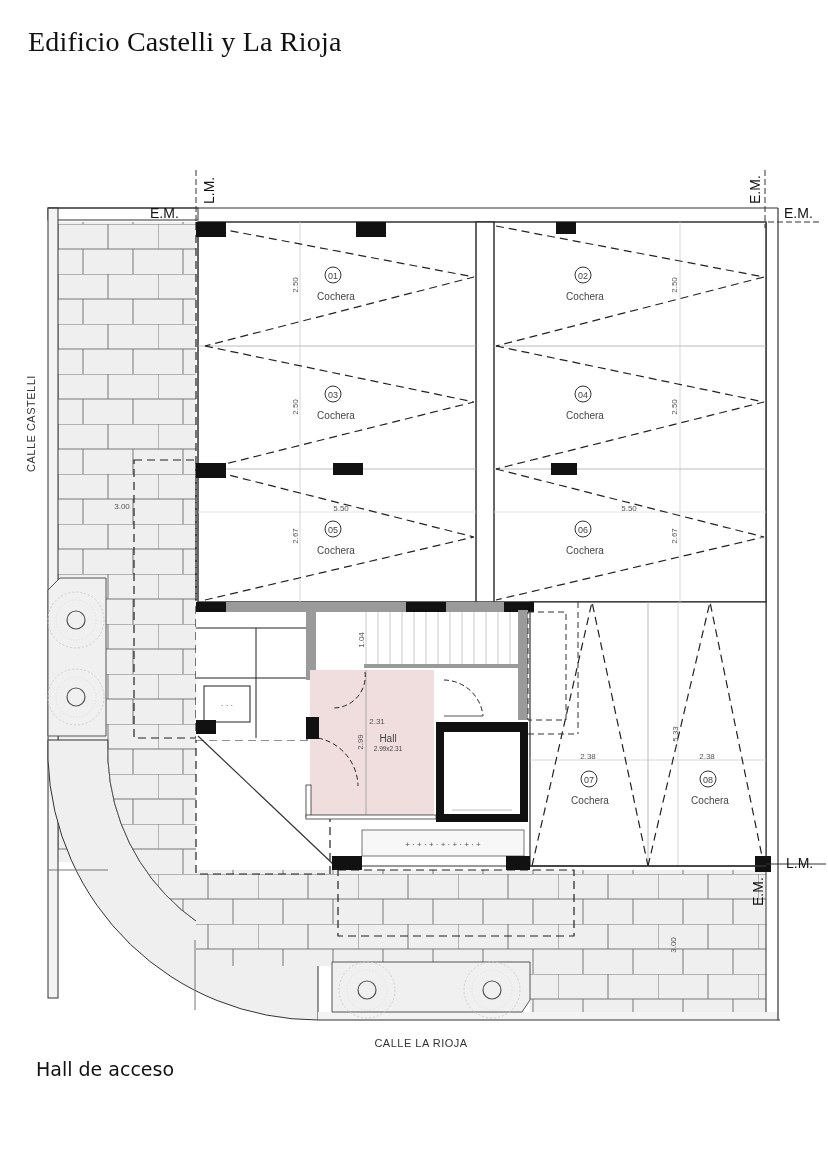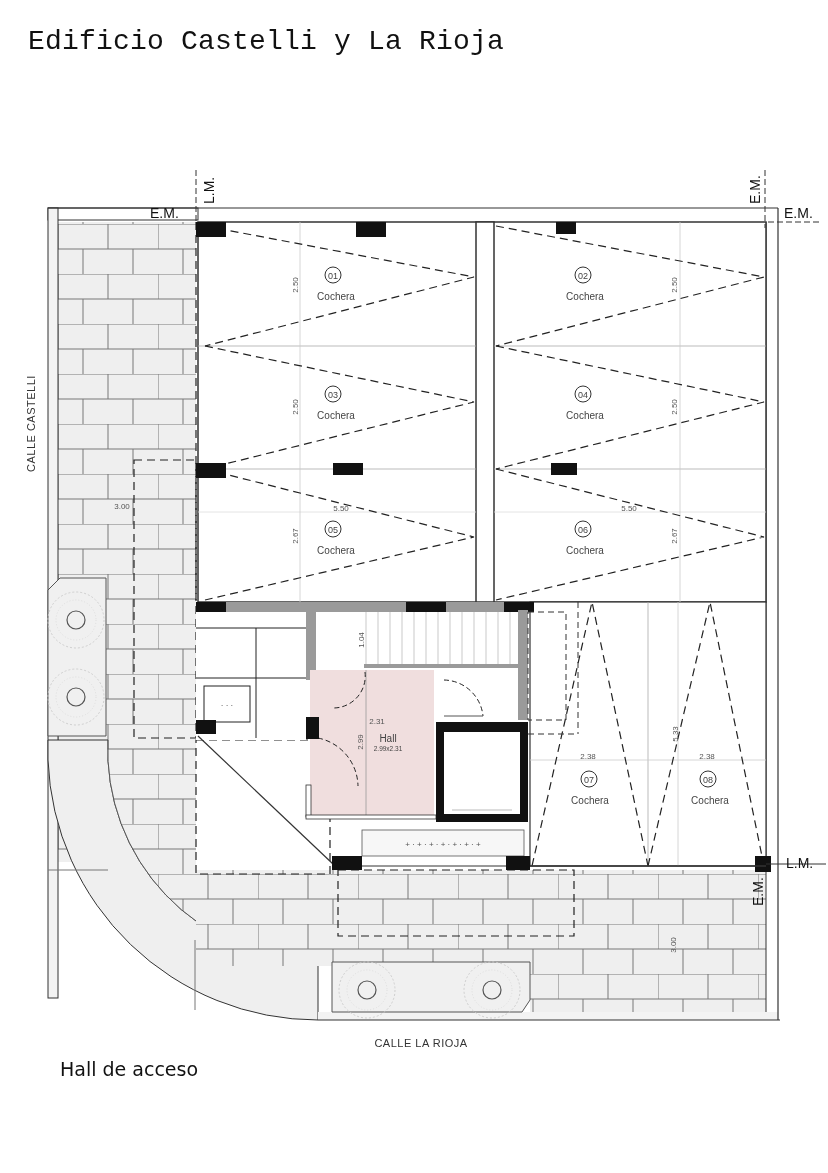--- a/index.html
+++ b/index.html
@@ -1,18 +1,18 @@
 <!DOCTYPE html>
 <html><head>
 <meta charset="utf-8">
 <style>
   html, body { margin: 0; padding: 0; background: #ffffff; }
   body { width: 828px; height: 1173px; position: relative; overflow: hidden; font-family: "DejaVu Sans", sans-serif; }
-  .page-title { position: absolute; left: 28px; top: 26px; font-size: 28px; color: #111; letter-spacing: 0.2px; font-family: Liberation Mono, monospace; font-weight: normal; }
-  .caption { position: absolute; left: 36px; top: 1058px; font-size: 19px; color: #111; font-family: "DejaVu Sans", sans-serif; margin-left: 24px; }
+  .page-title { position: absolute; left: 28px; top: 26px; font-size: 28px; color: #111; letter-spacing: 0.2px; font-family: Liberation Serif, serif; font-weight: normal; }
+  .caption { position: absolute; left: 36px; top: 1058px; font-size: 19px; color: #111; font-family: "DejaVu Sans", sans-serif; }
   svg.plan { position: absolute; left: 0; top: 0; }
   .lbl { font-family: "Liberation Sans", sans-serif; fill: #444; }
   .dim { font-family: "Liberation Sans", sans-serif; fill: #555; font-size: 8px; }
   .mark { font-family: "Liberation Sans", sans-serif; fill: #111; font-size: 14px; }
   .street { font-family: "Liberation Sans", sans-serif; fill: #333; font-size: 11px; letter-spacing: 0.5px; }
 </style>
 </head>
 <body>
 
 <div class="page-title">Edificio Castelli y La Rioja</div>

